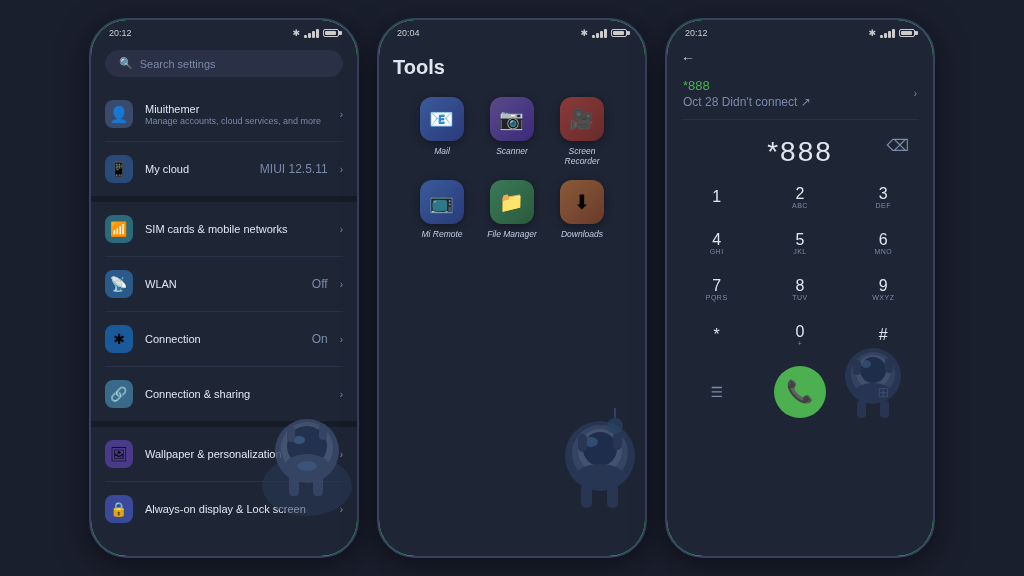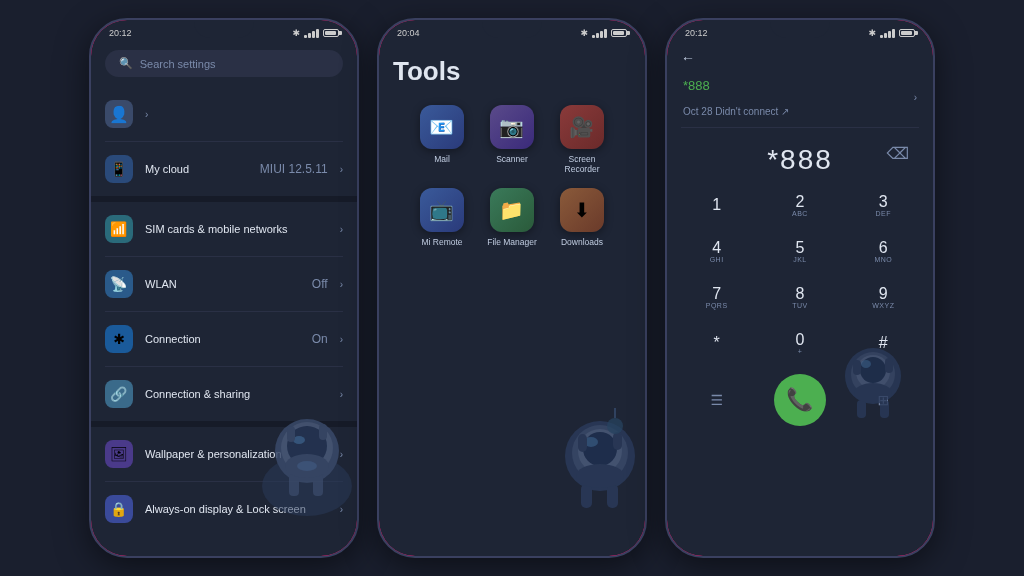--- a/index.html
+++ b/index.html
@@ -12,21 +12,21 @@
       justify-content: center;
       gap: 18px;
       font-family: 'Segoe UI', Arial, sans-serif;
       overflow: hidden;
     }
 
     
     .phone {
       width: 270px;
       height: 540px;
-      background: #be185d;
+      background: #22c55e;
       border-radius: 38px;
       border: 2px solid #3a4060;
       position: relative;
       overflow: hidden;
       box-shadow: 0 8px 32px rgba(0,0,0,0.5), inset 0 0 0 1px rgba(255,255,255,0.05);
       flex-shrink: 0;
     }
     .phone-screen {
       position: absolute;
       top: 0; left: 0; right: 0; bottom: 0;
@@ -164,21 +164,21 @@
       margin: 4px 0;
     }
 
     
     .tools-content {
       flex: 1;
       padding: 0 14px;
       position: relative;
     }
     .tools-title {
-      font-size: 26px;
+      font-size: 20px;
       font-weight: 600;
       color: #e0e6f0;
       padding: 14px 0 18px;
     }
     .app-grid {
       display: flex;
       flex-wrap: wrap;
       gap: 14px;
       justify-content: center;
     }
@@ -195,20 +195,21 @@
       display: flex; align-items: center; justify-content: center;
       font-size: 20px;
       background: linear-gradient(135deg, #3a4a6a, #2a3555);
       box-shadow: 0 2px 8px rgba(0,0,0,0.4);
     }
     .app-label {
       font-size: 8.5px;
       color: #c0cce0;
       text-align: center;
       line-height: 1.2;
+      font-style: italic;
     }
 
     
     .recents-header {
       display: flex;
       align-items: center;
       padding: 6px 14px;
       gap: 10px;
       flex-shrink: 0;
     }
@@ -223,23 +224,23 @@
       display: flex;
       justify-content: space-between;
       align-items: center;
     }
     .recent-call-number {
       font-size: 13px;
       color: #4CAF50;
       font-weight: 500;
     }
     .recent-call-info {
-      font-size: 10px;
-      color: #7a8aaa;
-      margin-top: 13px;
+      font-size: 12px;
+      color: #7a8aaa;
+      margin-top: 2px;
     }
     .recent-call-chevron { color: #7a8aaa; font-size: 10px; }
     .dialer-display {
       text-align: center;
       padding: 16px 0 8px;
     }
     .dialer-number {
       font-size: 28px;
       font-weight: 300;
       color: #e0e6f0;
@@ -348,20 +349,24 @@
 
     <div class="settings-content">
 
       <div class="search-bar">
         <span class="search-icon-small">🔍</span>
         <span class="search-placeholder">Search settings</span>
       </div>
 
       <div class="settings-item">
         <div class="settings-item-icon" style="background:#3a4a6a;font-size:16px">👤</div>
+        <div class="settings-item-text">
+          <div class="settings-item-title">Miuithemer</div>
+          <div class="settings-item-sub">Manage accounts, cloud services, and more</div>
+        </div>
         <span class="chevron">›</span>
       </div>
 
       <div class="divider"></div>
 
       <div class="settings-item">
         <div class="settings-item-icon" style="background:#2a4a7a;font-size:14px">📱</div>
         <div class="settings-item-text">
           <div class="settings-item-title">My cloud</div>
         </div>

